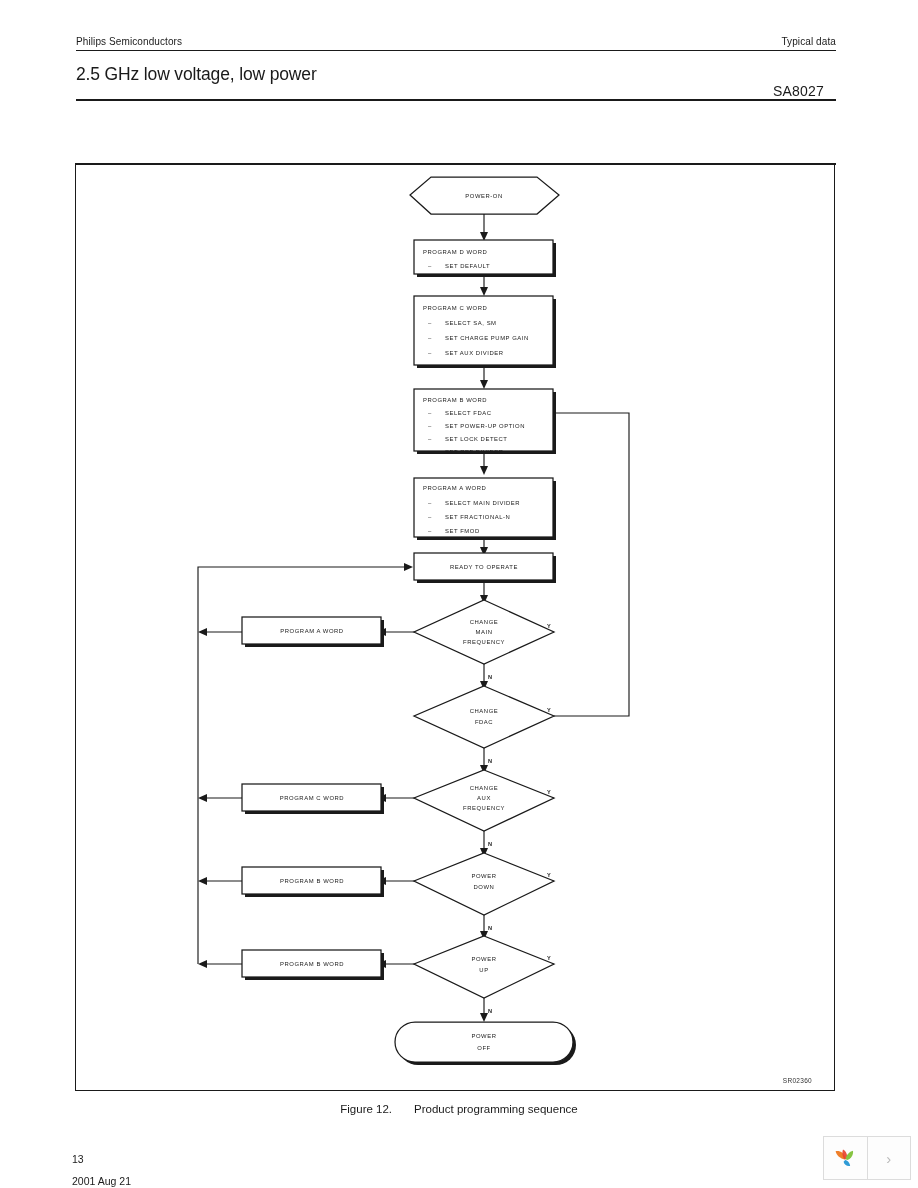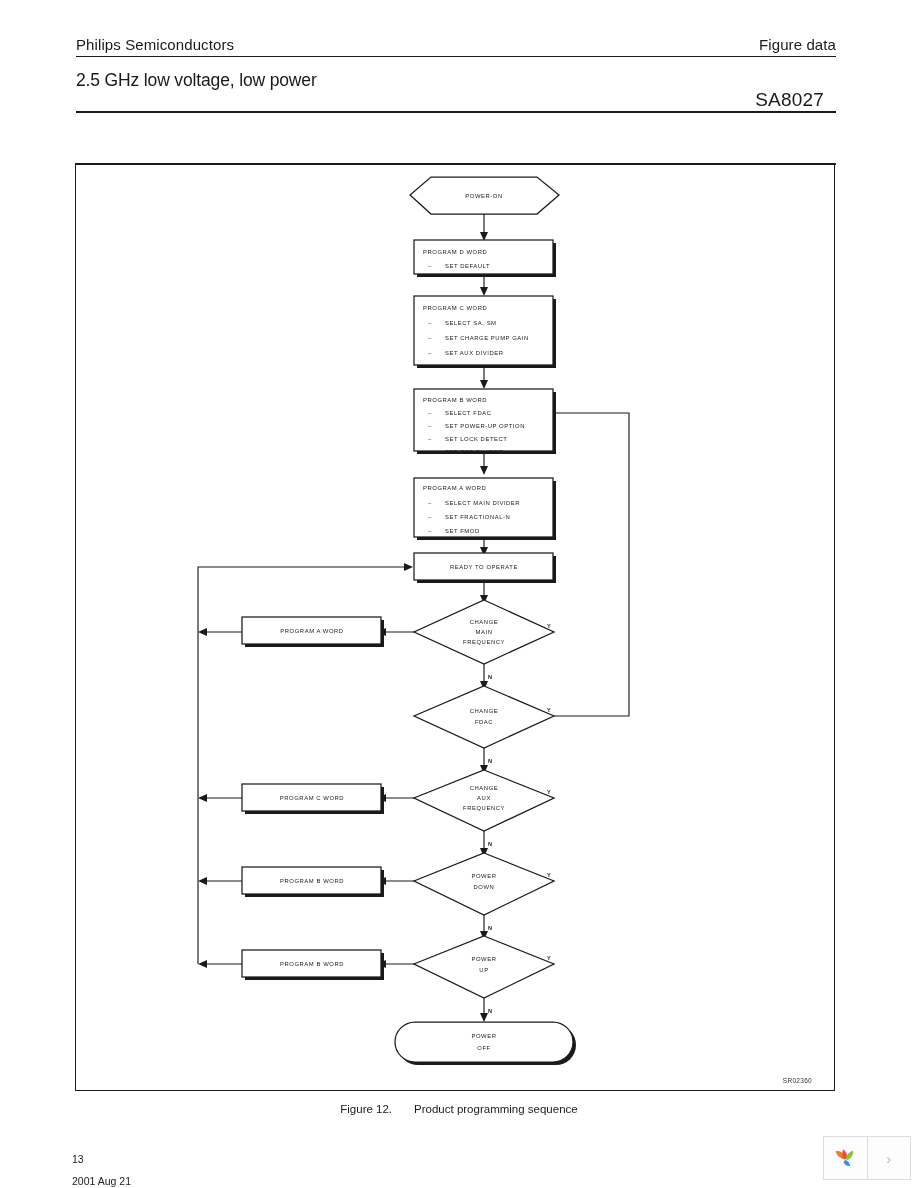--- a/index.html
+++ b/index.html
@@ -21,41 +21,41 @@
   .page-header {
     position: absolute;
     left: 76px;
     top: 36px;
     width: 760px;
   }
   .header-top-row {
     display: flex;
     justify-content: space-between;
     align-items: flex-end;
-    font-size: 15px;
+    font-size: 10px;
     padding-bottom: 3px;
     letter-spacing: 0.1px;
   }
   .header-rule-thin {
     border-bottom: 1.2px solid #1a1a1a;
     width: 100%;
   }
   .header-title-row {
     display: flex;
     justify-content: space-between;
     align-items: flex-start;
     padding-top: 12px;
   }
   .doc-title {
     font-size: 17.5px;
     line-height: 1.32;
     letter-spacing: -0.15px;
   }
   .part-number {
-    font-size: 19px;
+    font-size: 14px;
     letter-spacing: 0.2px;
     padding-top: 20px;
     padding-right: 12px;
     margin-left: 25px;
   }
   .header-rule-thick {
     border-bottom: 2.6px solid #1a1a1a;
     width: 100%;
   }
 
@@ -167,21 +167,21 @@
   .shape { fill: #ffffff; stroke: #1a1a1a; stroke-width: 1.25; }
   .shape-shadow { fill: #1a1a1a; stroke: none; }
   .wire { stroke: #1a1a1a; stroke-width: 1.15; fill: none; }
 </style>
 </head>
 <body>
 
 <div class="page-header">
   <div class="header-top-row">
     <span>Philips Semiconductors</span>
-    <span>Figure data</span>
+    <span>Typical data</span>
   </div>
   <div class="header-rule-thin"></div>
   <div class="header-title-row">
     <div class="doc-title">
       <div>2.5 GHz low voltage, low power</div>
     </div>
     <div class="part-number">SA8027</div>
   </div>
   <div class="header-rule-thick"></div>
 </div>

